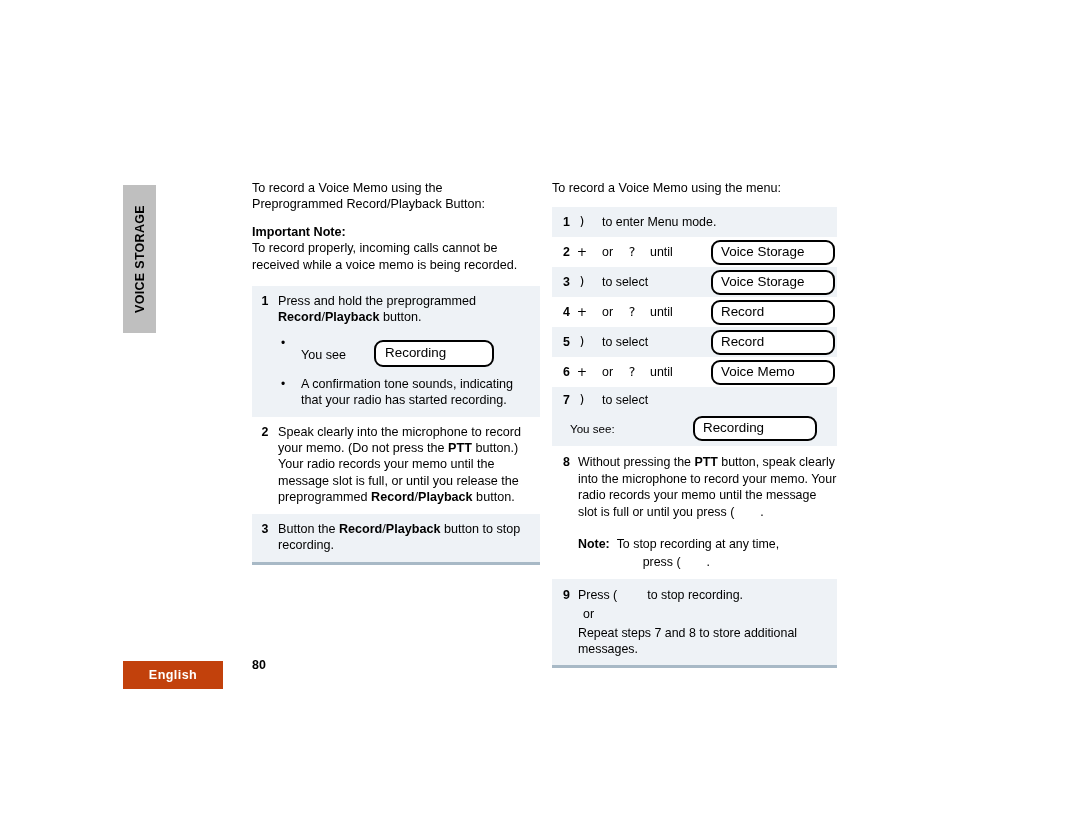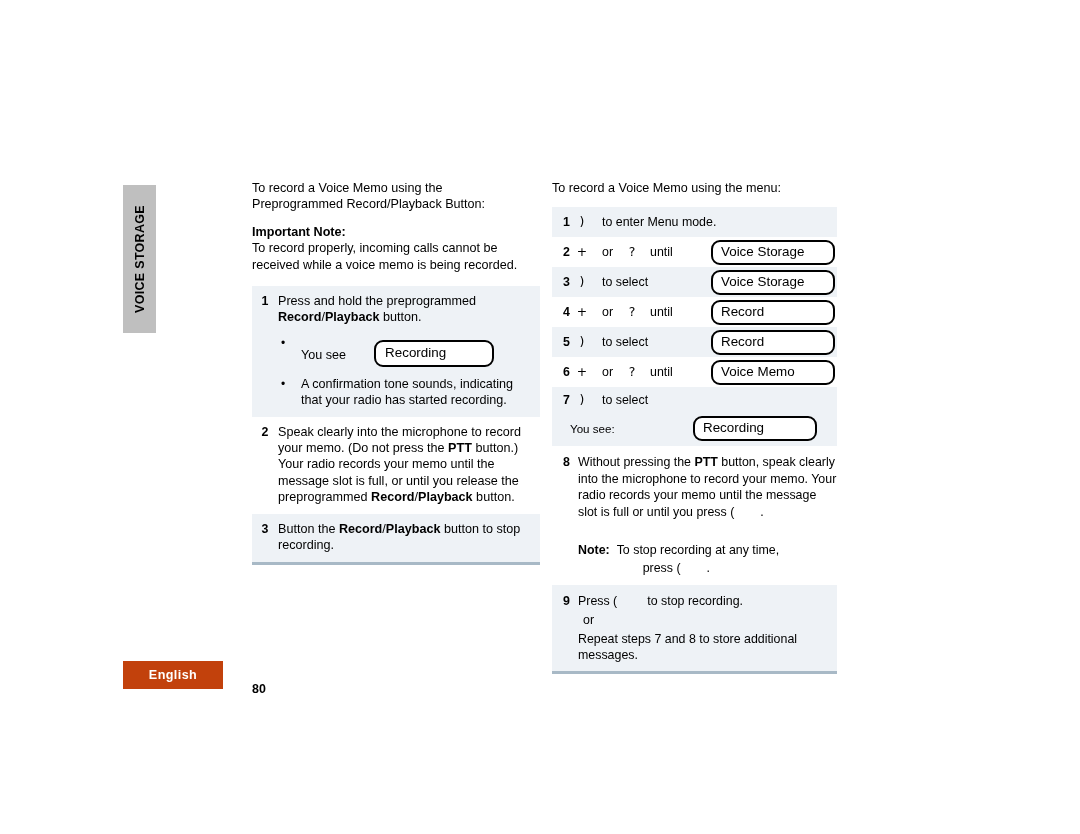--- a/index.html
+++ b/index.html
@@ -223,21 +223,21 @@
     line-height: 16.4px;
   }
   .menu-text-body {
     flex: 1 1 auto;
     padding-left: 8px;
     font-size: 12.4px;
     line-height: 16.4px;
   }
   .note-block {
     display: flex;
-    margin-top: 22px;
+    margin-top: 16px;
   }
   .note-label {
     font-weight: bold;
     flex: 0 0 auto;
     padding-right: 7px;
     font-size: 12.4px;
     line-height: 16.4px;
   }
   .note-body { font-size: 12.4px; line-height: 16.4px; }
   .note-indent { padding-left: 26px; }
@@ -256,21 +256,21 @@
     font-size: 12.6px;
     font-weight: bold;
     display: flex;
     align-items: center;
     justify-content: center;
     letter-spacing: 0.4px;
   }
   .footer-page {
     position: absolute;
     left: 252px;
-    top: 682px;
+    top: 658px;
     font-size: 12.4px;
     font-weight: bold;
   }
 </style>
 </head>
 <body>
 
 <div class="side-tab">
   <span class="side-tab-label">VOICE STORAGE</span>
 </div>

